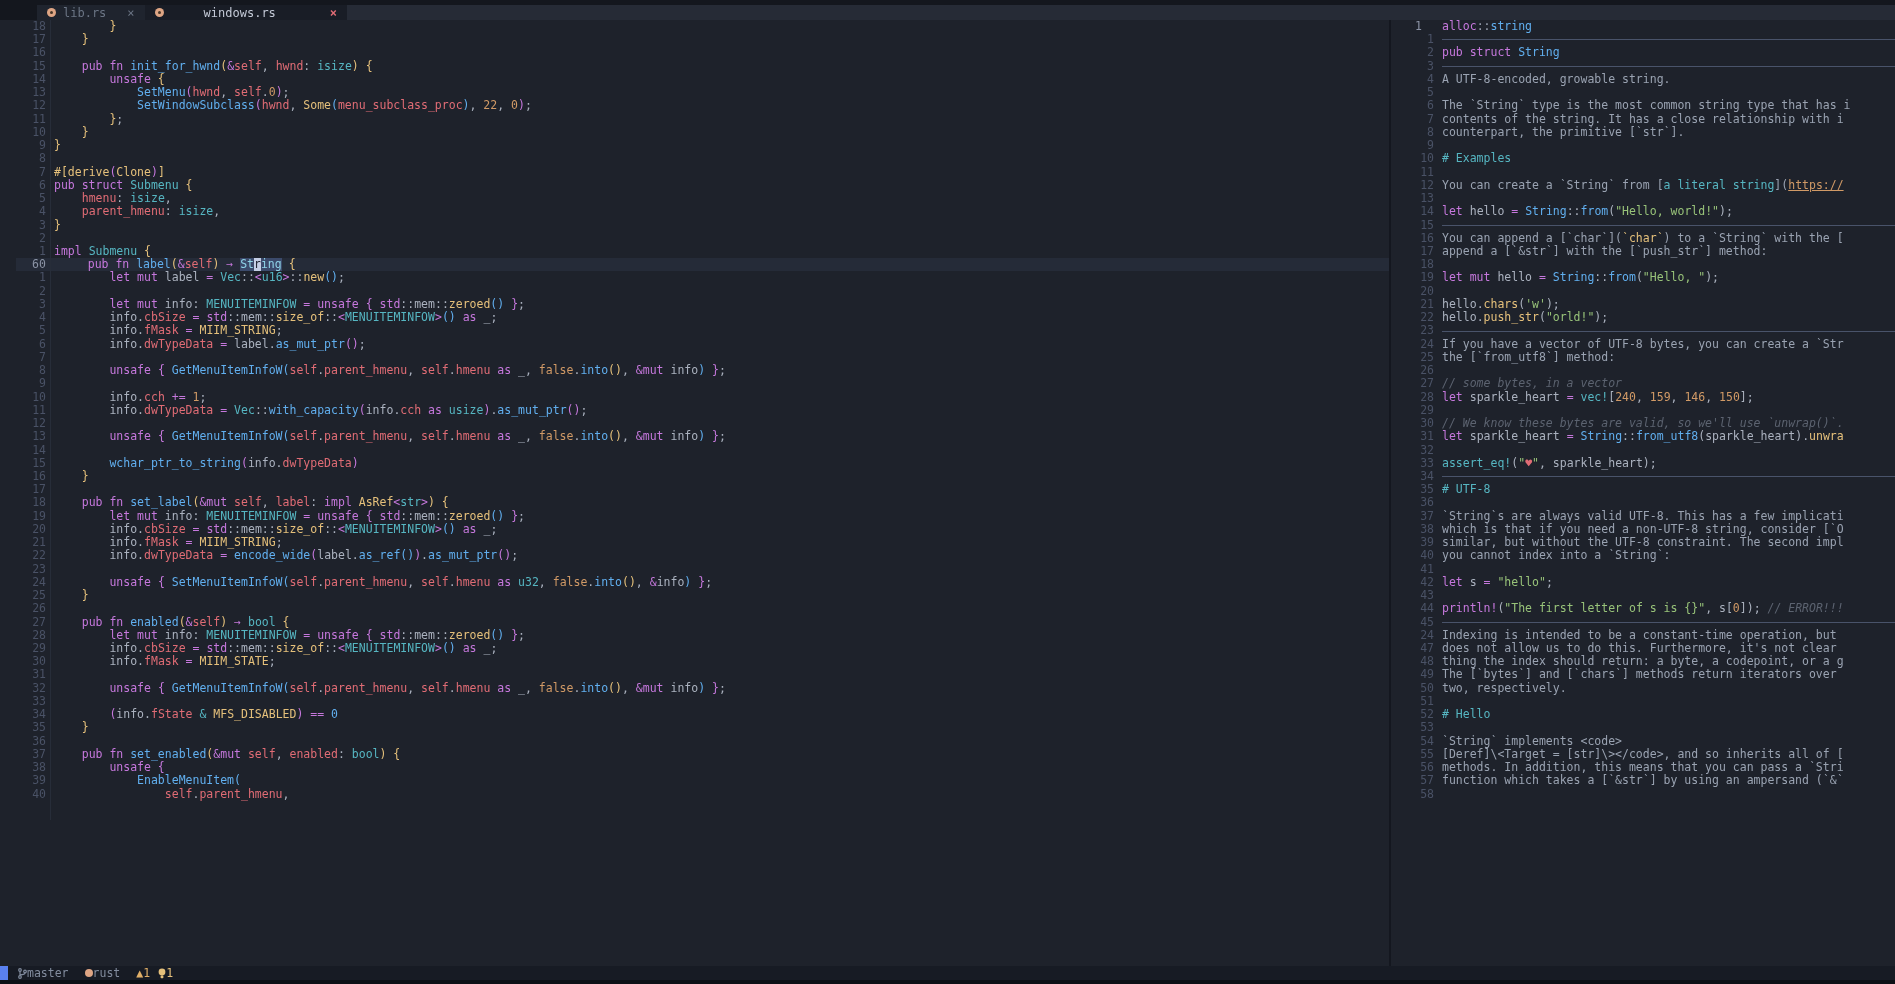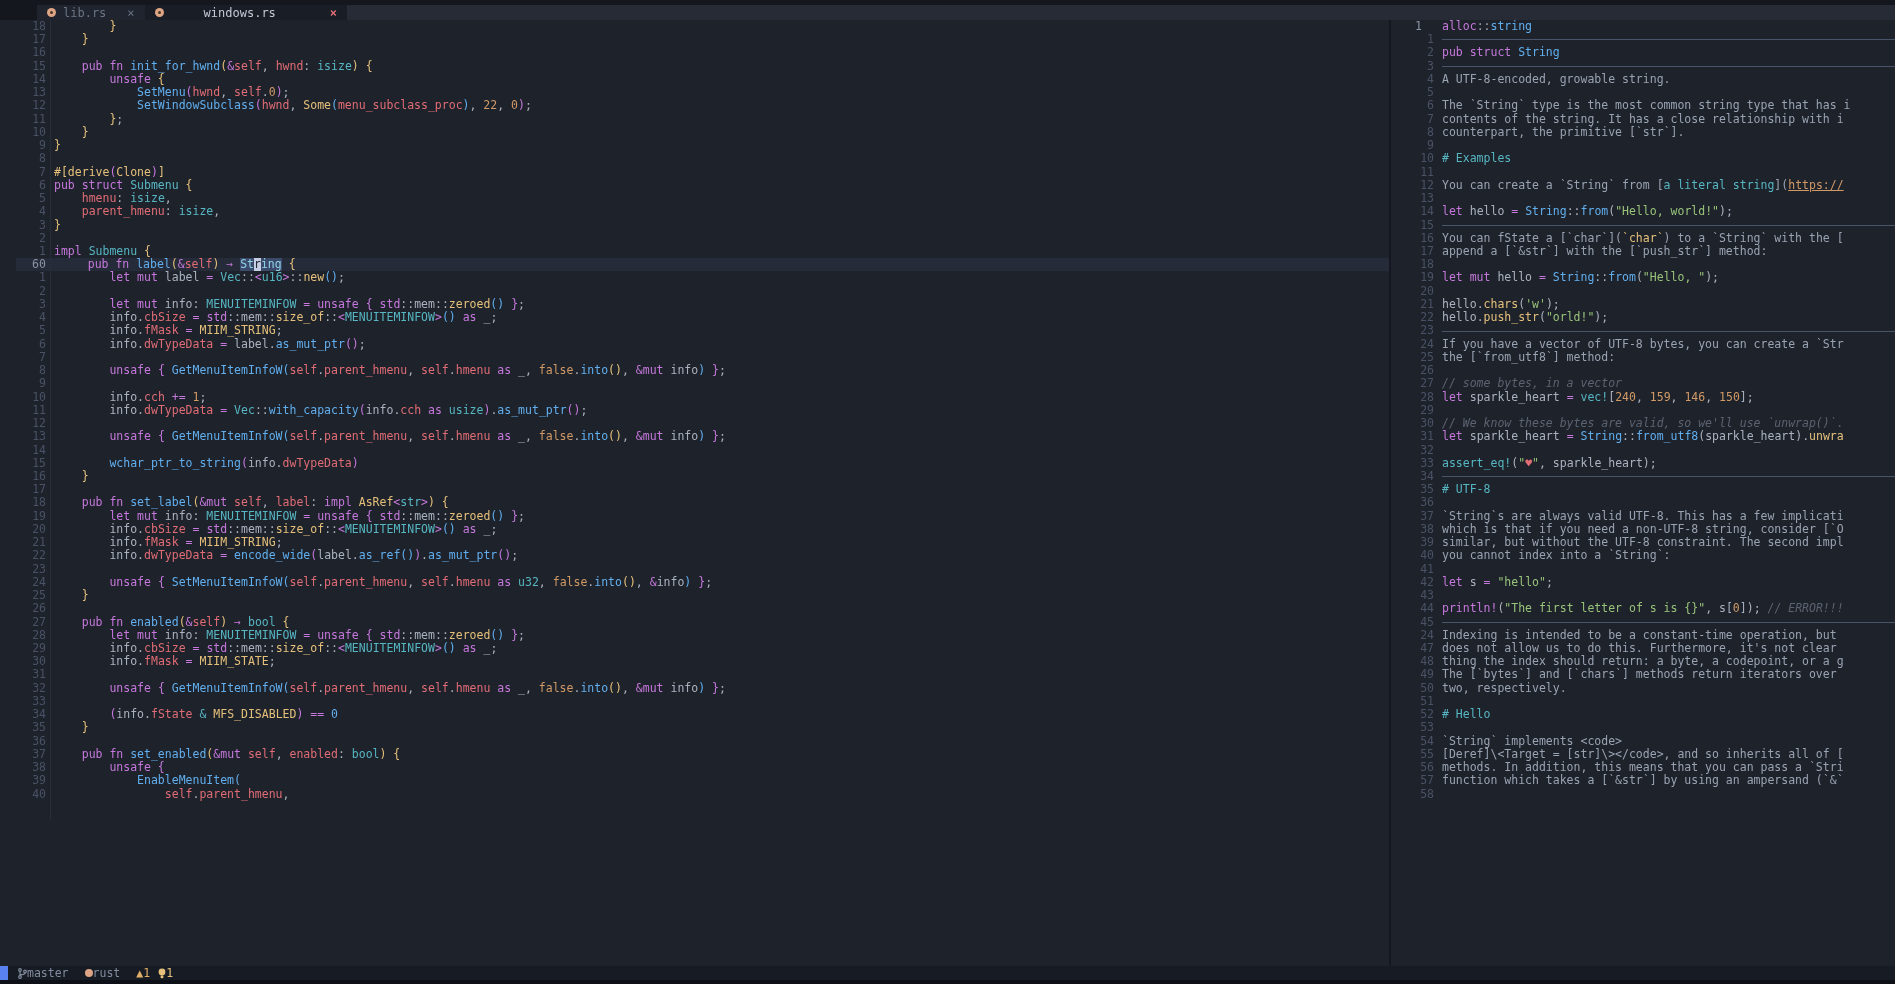--- a/index.html
+++ b/index.html
@@ -161,21 +161,21 @@
           <div class="row"><span class="ln">6</span><span class="txt"><span class="c-g">The `String` type is the most common string type that has i</span></span></div>
           <div class="row"><span class="ln">7</span><span class="txt"><span class="c-g">contents of the string. It has a close relationship with i</span></span></div>
           <div class="row"><span class="ln">8</span><span class="txt"><span class="c-g">counterpart, the primitive [`str`].</span></span></div>
           <div class="row"><span class="ln">9</span><span class="txt"></span></div>
           <div class="row"><span class="ln">10</span><span class="txt"><span class="c-h"># Examples</span></span></div>
           <div class="row"><span class="ln">11</span><span class="txt"></span></div>
           <div class="row"><span class="ln">12</span><span class="txt"><span class="c-g">You can create a `String` from [</span><span class="c-a">a literal string</span><span class="c-g">](</span><span class="c-u">https://</span></span></div>
           <div class="row"><span class="ln">13</span><span class="txt"></span></div>
           <div class="row"><span class="ln">14</span><span class="txt"><span class="c-k">let</span><span class="c-o"> hello </span><span class="c-k">=</span><span class="c-o"> </span><span class="c-f">String</span><span class="c-o">::</span><span class="c-f">from</span><span class="c-o">(</span><span class="c-s">"Hello, world!"</span><span class="c-o">)</span><span class="c-o">;</span></span></div>
           <div class="row"><span class="ln">15</span><span class="txt"><span class="rule"></span></span></div>
-          <div class="row"><span class="ln">16</span><span class="txt"><span class="c-g">You can fState a [`char`](</span><span class="c-c">`char`</span><span class="c-g">) to a `String` with the [</span></span></div>
+          <div class="row"><span class="ln">16</span><span class="txt"><span class="c-g">You can append a [`char`](</span><span class="c-c">`char`</span><span class="c-g">) to a `String` with the [</span></span></div>
           <div class="row"><span class="ln">17</span><span class="txt"><span class="c-g">append a [`&amp;str`] with the [`push_str`] method:</span></span></div>
           <div class="row"><span class="ln">18</span><span class="txt"></span></div>
           <div class="row"><span class="ln">19</span><span class="txt"><span class="c-k">let mut</span><span class="c-o"> hello </span><span class="c-k">=</span><span class="c-o"> </span><span class="c-f">String</span><span class="c-o">::</span><span class="c-f">from</span><span class="c-o">(</span><span class="c-s">"Hello, "</span><span class="c-o">)</span><span class="c-o">;</span></span></div>
           <div class="row"><span class="ln">20</span><span class="txt"></span></div>
           <div class="row"><span class="ln">21</span><span class="txt"><span class="c-o">hello</span><span class="c-o">.</span><span class="c-m">chars</span><span class="c-o">(</span><span class="c-s">'w'</span><span class="c-o">)</span><span class="c-o">;</span></span></div>
           <div class="row"><span class="ln">22</span><span class="txt"><span class="c-o">hello</span><span class="c-o">.</span><span class="c-m">push_str</span><span class="c-o">(</span><span class="c-s">"orld!"</span><span class="c-o">)</span><span class="c-o">;</span></span></div>
           <div class="row"><span class="ln">23</span><span class="txt"><span class="rule"></span></span></div>
           <div class="row"><span class="ln">24</span><span class="txt"><span class="c-g">If you have a vector of UTF-8 bytes, you can create a `Str</span></span></div>
           <div class="row"><span class="ln">25</span><span class="txt"><span class="c-g">the [`from_utf8`] method:</span></span></div>
           <div class="row"><span class="ln">26</span><span class="txt"></span></div>

